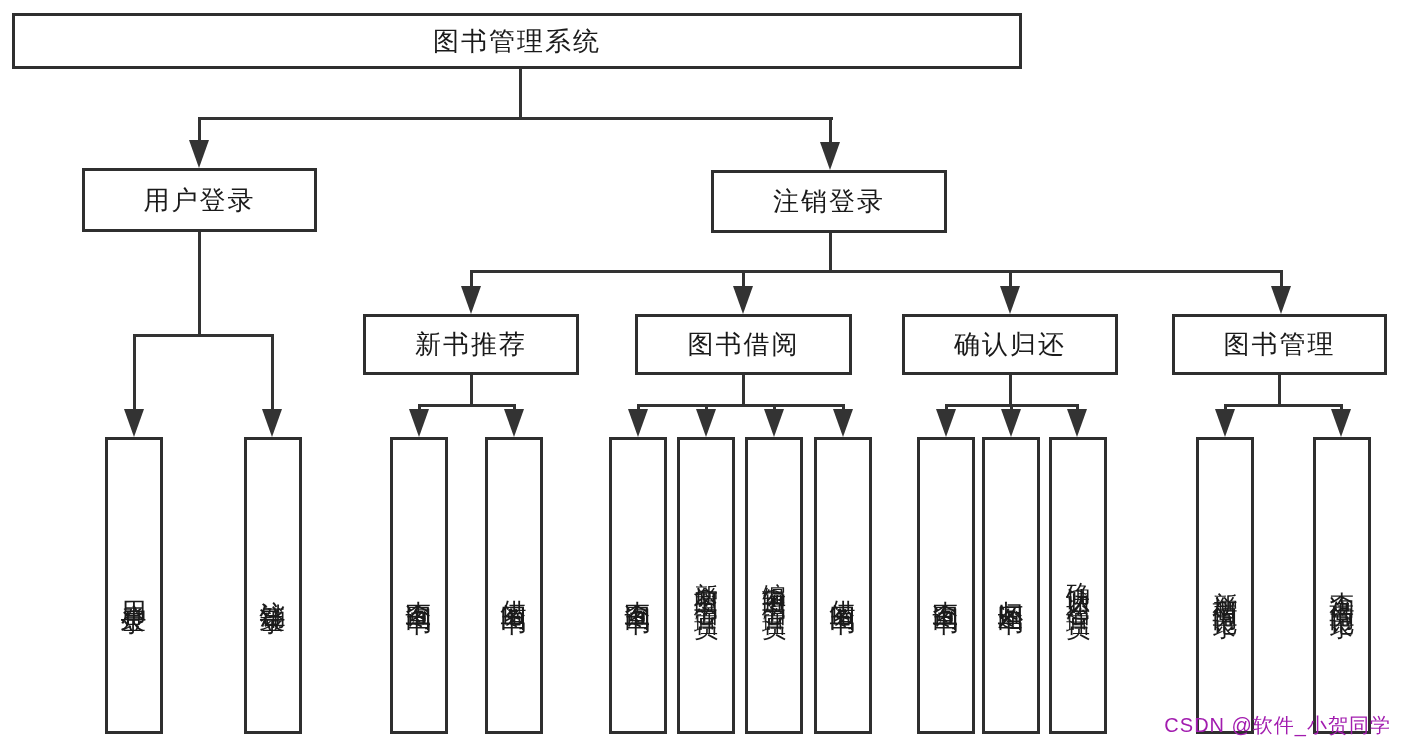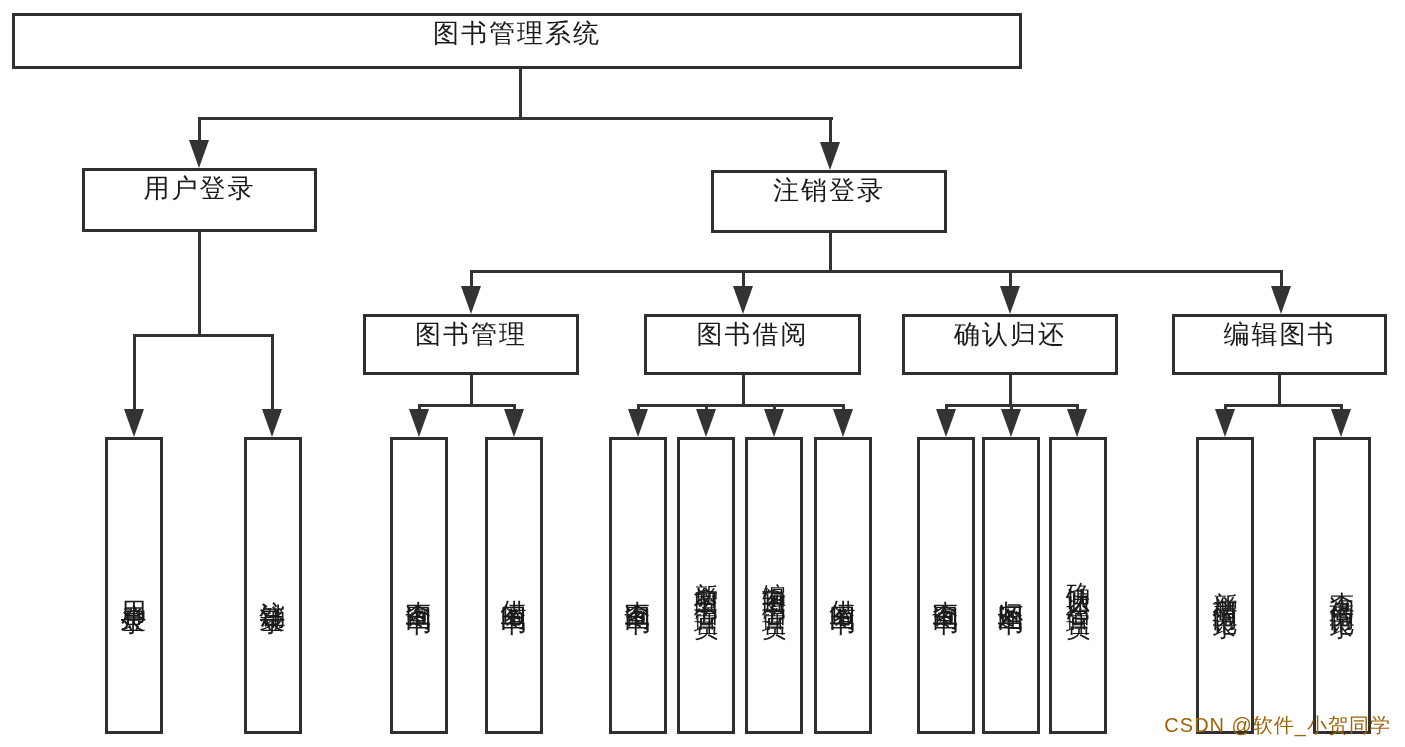--- a/index.html
+++ b/index.html
@@ -3,21 +3,21 @@
 <meta charset="utf-8">
 <style>
   html,body{margin:0;padding:0;background:#fff;}
   .canvas{
     position:relative;width:1405px;height:747px;background:#ffffff;
     font-family:"Liberation Sans","DejaVu Sans",sans-serif;color:#1a1a1a;overflow:hidden;
   }
   
   .hbox{
     position:absolute;box-sizing:border-box;border:3px solid #2f2f2f;background:#fff;
-    display:flex;align-items:flex-start;justify-content:center;
+    display:flex;align-items:center;justify-content:center;
     font-size:26px;letter-spacing:2px;white-space:nowrap;
   }
   .vbox{
     position:absolute;box-sizing:border-box;border:3px solid #2f2f2f;background:#fff;
     width:58px;top:437px;height:297px;
     display:flex;align-items:center;justify-content:center;
   }
   .vbox span{
     writing-mode:vertical-rl;text-orientation:mixed;
     font-size:26px;letter-spacing:3px;line-height:1;white-space:nowrap;
@@ -29,21 +29,21 @@
   .vline{width:3px;}
   .hline{height:3px;}
   
   .arrow{
     position:absolute;width:0;height:0;
     border-left:10px solid transparent;border-right:10px solid transparent;
     border-top:28px solid #333333;
   }
   .watermark{
     position:absolute;top:712px;right:14px;
-    font-size:20px;color:#a16207;letter-spacing:1px;white-space:nowrap;
+    font-size:20px;color:#a21caf;letter-spacing:1px;white-space:nowrap;
   }
 </style>
 </head>
 <body>
 
 <div class="canvas">
 
   <div class="hbox" style="left:12px;top:13px;width:1010px;height:56px;">
     <span>图书管理系统</span>
   </div>
@@ -74,30 +74,30 @@
   <div class="vline" style="left:470px;top:270px;height:18px;"></div>
   <div class="arrow" style="left:461px;top:286px;"></div>
   <div class="vline" style="left:742px;top:270px;height:18px;"></div>
   <div class="arrow" style="left:733px;top:286px;"></div>
   <div class="vline" style="left:1009px;top:270px;height:18px;"></div>
   <div class="arrow" style="left:1000px;top:286px;"></div>
   <div class="vline" style="left:1280px;top:270px;height:18px;"></div>
   <div class="arrow" style="left:1271px;top:286px;"></div>
 
   <div class="hbox" style="left:363px;top:314px;width:216px;height:61px;">
-    <span>图书管理</span>
+    <span>新书推荐</span>
   </div>
-  <div class="hbox" style="left:635px;top:314px;width:217px;height:61px;margin-left:9px;">
+  <div class="hbox" style="left:635px;top:314px;width:217px;height:61px;">
     <span>图书借阅</span>
   </div>
   <div class="hbox" style="left:902px;top:314px;width:216px;height:61px;">
     <span>确认归还</span>
   </div>
   <div class="hbox" style="left:1172px;top:314px;width:215px;height:61px;">
-    <span>编辑图书</span>
+    <span>图书管理</span>
   </div>
 
   <div class="vline" style="left:470px;top:375px;height:32px;"></div>
   <div class="hline" style="left:418px;top:404px;width:98px;"></div>
   <div class="vline" style="left:418px;top:404px;height:9px;"></div>
   <div class="arrow" style="left:409px;top:409px;"></div>
   <div class="vline" style="left:513px;top:404px;height:9px;"></div>
   <div class="arrow" style="left:504px;top:409px;"></div>
 
   <div class="vline" style="left:742px;top:375px;height:32px;"></div>

